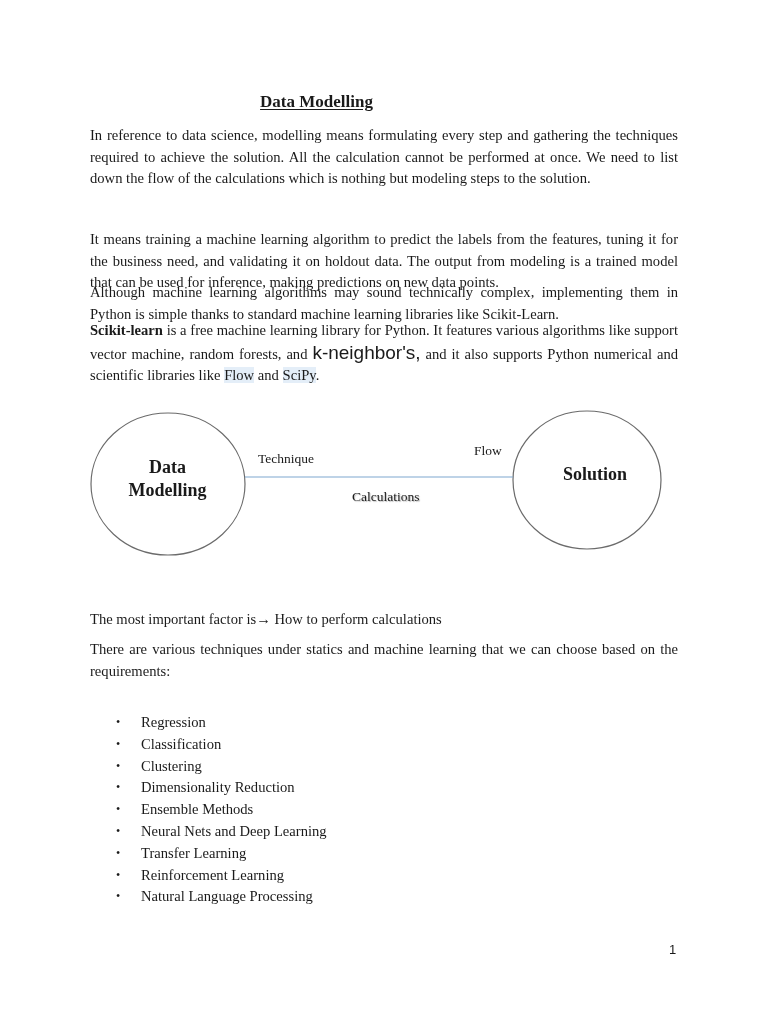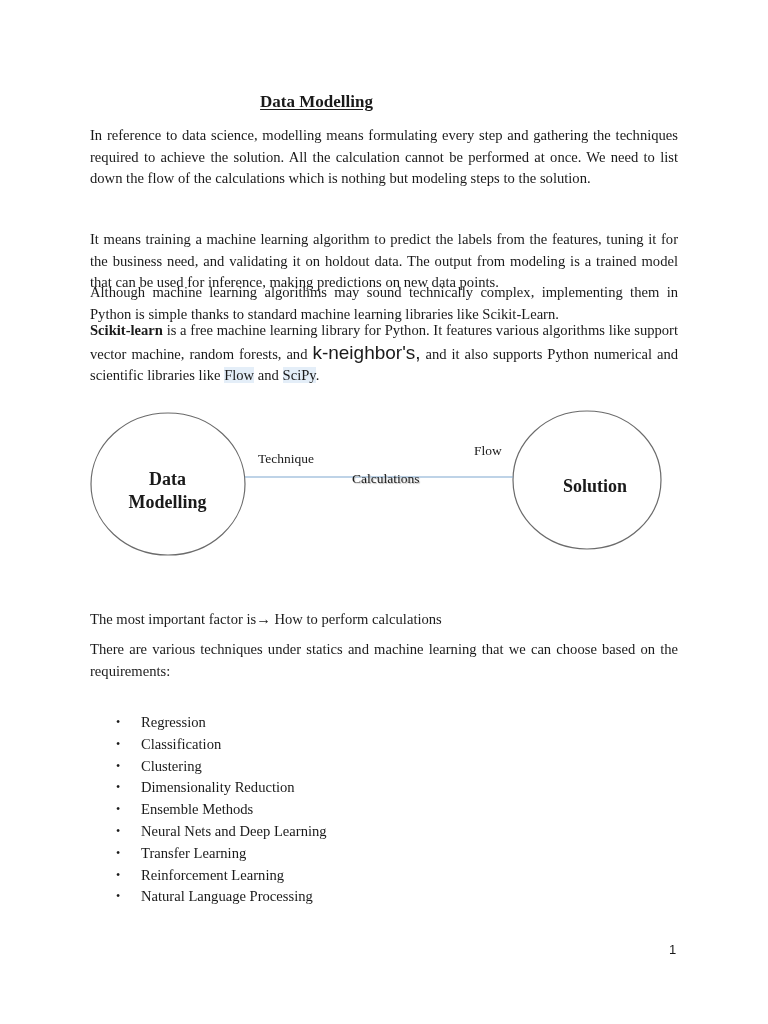--- a/index.html
+++ b/index.html
@@ -60,21 +60,20 @@
       width: 768px; height: 1024px;
       pointer-events: none;
     }
     .diagram svg { position: absolute; left: 0; top: 0; }
     .node-label {
       position: absolute;
       font-weight: bold;
       font-size: 18px;
       text-align: center;
       line-height: 23px;
-      margin-top: 12px;
     }
     .edge-label {
       position: absolute;
       font-size: 13.5px;
     }
     .edge-label.shadow {
       text-shadow: 1px 1px 1px #bbbbbb;
     }
     ul.techniques {
       position: absolute;
@@ -123,21 +122,21 @@
       <ellipse cx="587" cy="480" rx="74" ry="69" fill="none" stroke="#6b6b6b" stroke-width="1.2"></ellipse>
       <line id="edge-line" x1="245" y1="477" x2="513" y2="477" stroke="#7fa7cf" stroke-width="1.2"></line>
     </svg>
     <div class="node-label" style="left:110px; top:456px; width:115px;">
       <div>Data</div>
       <div>Modelling</div>
     </div>
     <div class="node-label" style="left:545px; top:463px; width:100px;">Solution</div>
     <div class="edge-label" style="left:258px; top:451px;">Technique</div>
     <div class="edge-label" style="left:474px; top:443px;">Flow</div>
-    <div class="edge-label shadow" style="left:352px; top:471px;">Calculations</div>
+    <div class="edge-label shadow" style="left:352px; top:489px;">Calculations</div>
   </div>
 
   <p class="para p5"><span>The most important factor is</span><span>→</span><span> How to perform calculations</span></p>
 
   <p class="para p6">There are various techniques under statics and machine learning that we can choose based on the requirements:</p>
 
   <ul class="techniques">
     <li><span class="bullet">•</span><span>Regression</span></li>
     <li><span class="bullet">•</span><span>Classification</span></li>
     <li><span class="bullet">•</span><span>Clustering</span></li>

